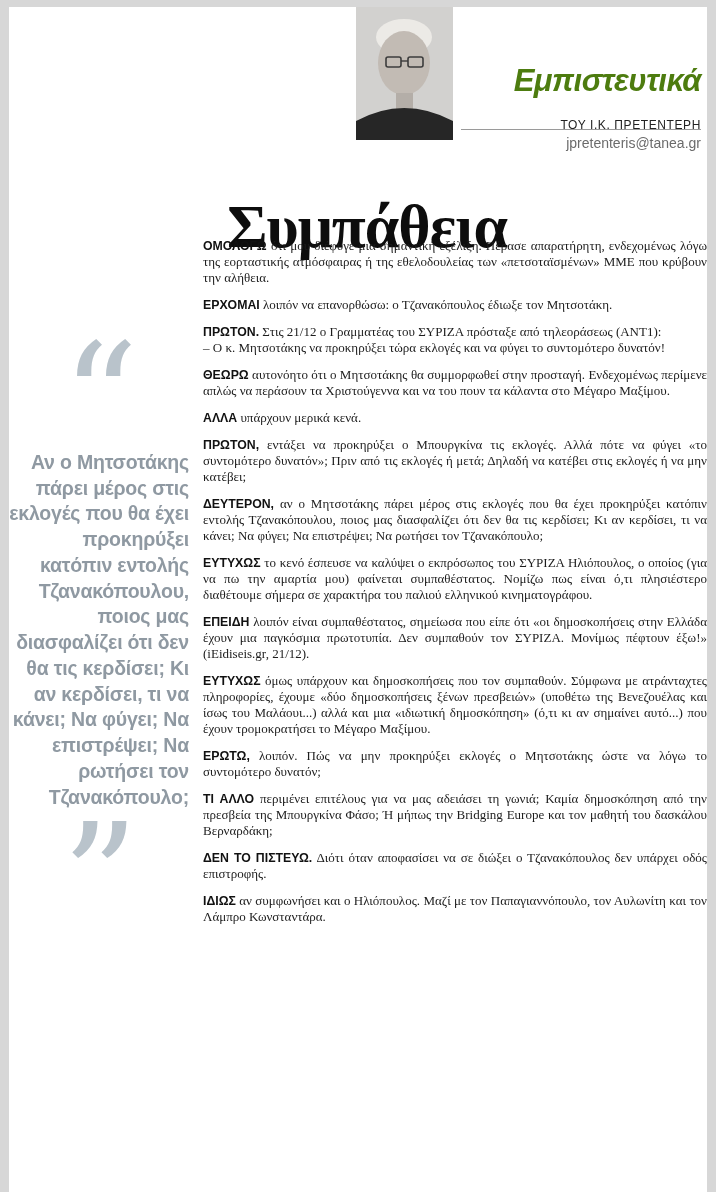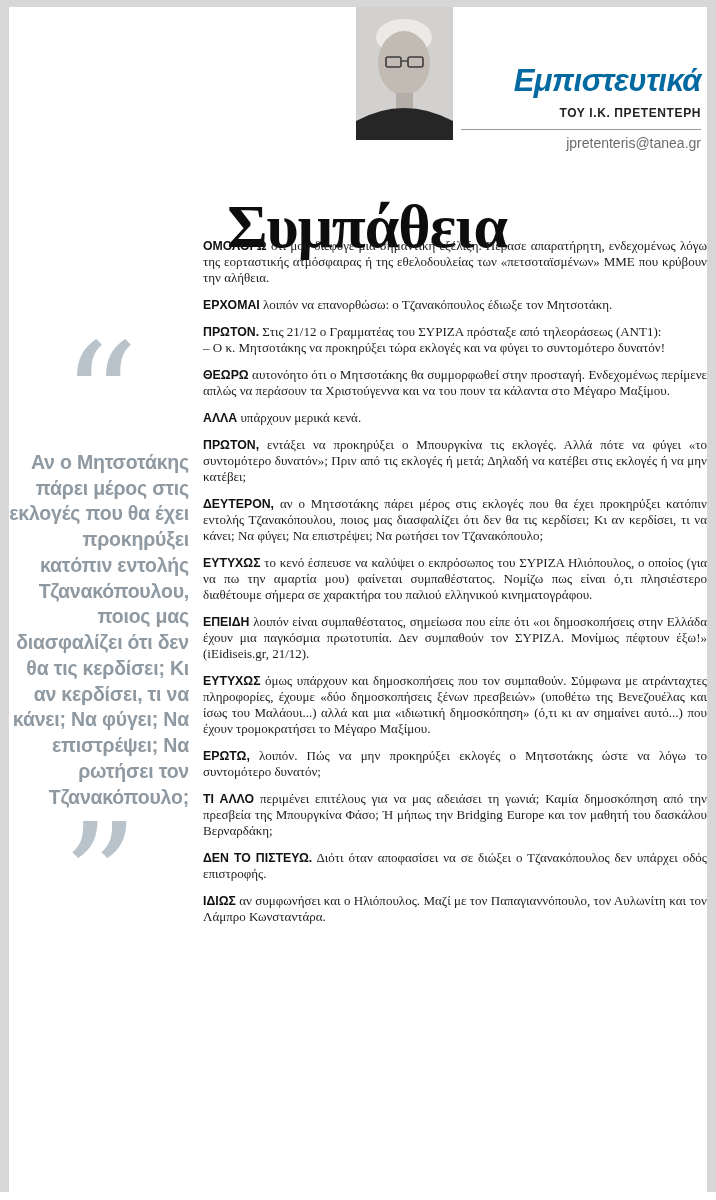--- a/index.html
+++ b/index.html
@@ -8,23 +8,23 @@
   .frame-top{position:absolute;top:0;left:0;width:716px;height:7px;background:#d7d7d7;}
   .frame-left{position:absolute;top:0;left:0;width:9px;height:1192px;background:#d7d7d7;}
   .frame-right{position:absolute;top:0;right:0;width:9px;height:1192px;background:#d7d7d7;}
 
   
   .masthead{position:absolute;top:7px;left:9px;right:9px;height:150px;}
   .photo{position:absolute;left:347px;top:0;width:97px;height:133px;background:#d4d3d1;}
   .photo svg{display:block;width:100%;height:100%;}
   .mast-right{position:absolute;right:6px;top:58px;width:250px;text-align:right;}
   .column-title{font-family:"Liberation Sans",sans-serif;font-style:italic;font-weight:bold;
-                font-size:31px;color:#0369a1;line-height:1.05;letter-spacing:-0.5px;}
-  .byline{font-family:"Liberation Sans",sans-serif;font-weight:bold;font-size:12px;
-          letter-spacing:0.6px;color:#222;margin-top:8px;}
+                font-size:31px;color:#4d7c0f;line-height:1.05;letter-spacing:-0.5px;}
+  .byline{font-family:"Liberation Sans",sans-serif;font-weight:normal;font-size:12px;
+          letter-spacing:0.6px;color:#222;margin-top:20px;}
   .mast-rule{position:absolute;left:452px;right:6px;top:122px;height:1px;background:#9a9a9a;}
   .email{position:absolute;right:6px;top:128px;font-family:"Liberation Sans",sans-serif;
          font-size:14px;color:#6b6b6b;text-decoration:none;}
 
   
   .headline{position:absolute;top:152px;left:9px;right:15px;text-align:center;
             font-family:"Liberation Serif",serif;font-weight:bold;font-size:62px;
             letter-spacing:-1px;color:#0d0d0d;line-height:1.05;padding-left:24px;}
 
   

